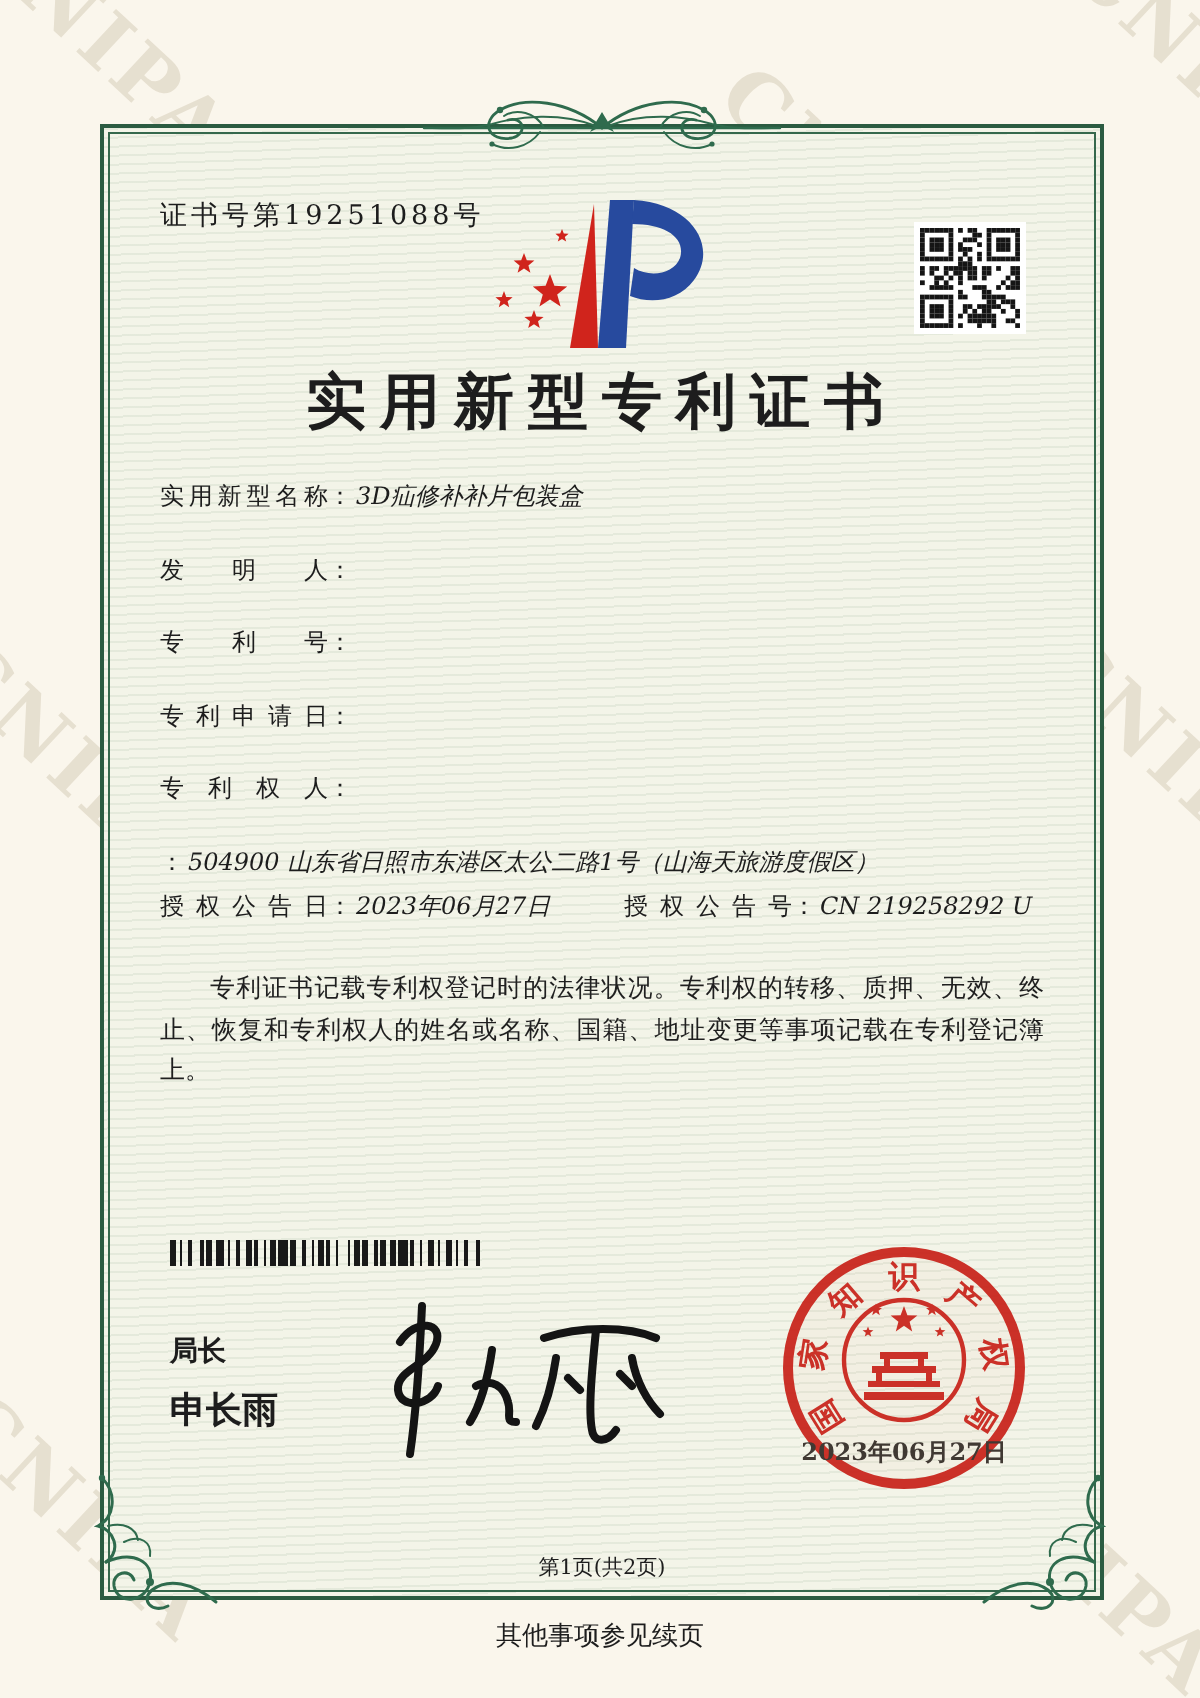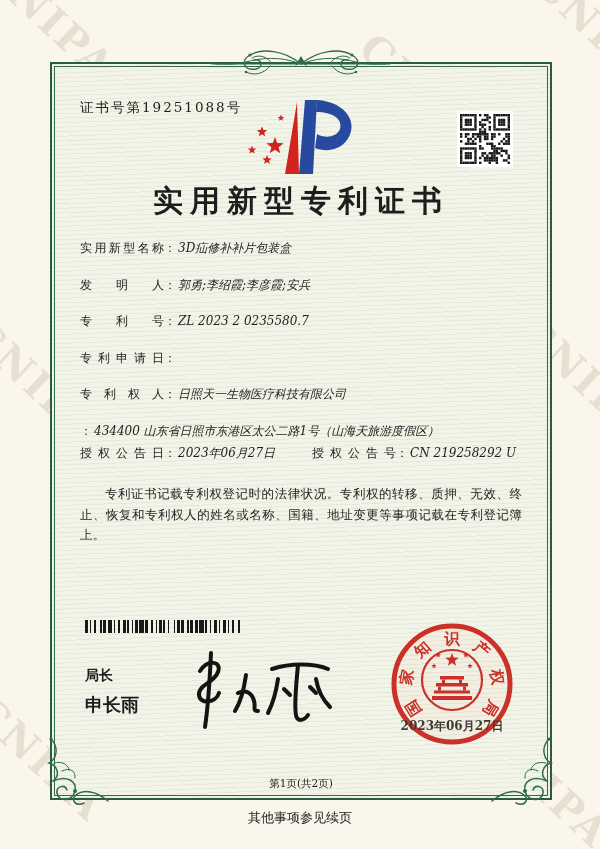--- a/index.html
+++ b/index.html
@@ -358,39 +358,36 @@
 
 <div class="fields">
   <div class="frow">
     <span class="flabel">实用新型名称</span>
       <span class="fsep">：</span>
       <span class="fvalue">3D疝修补补片包装盒</span>
   </div>
   <div class="frow">
     <span class="flabel">发明人</span>
       <span class="fsep">：</span>
-      <span class="fvalue">郭勇;李绍霞;李彦霞;安兵</span>
   </div>
   <div class="frow">
     <span class="flabel">专利号</span>
       <span class="fsep">：</span>
-      <span class="fvalue">ZL 2023 2 0235580.7</span>
   </div>
   <div class="frow">
     <span class="flabel">专利申请日</span>
       <span class="fsep">：</span>
   </div>
   <div class="frow">
     <span class="flabel">专利权人</span>
       <span class="fsep">：</span>
-      <span class="fvalue">日照天一生物医疗科技有限公司</span>
   </div>
   <div class="frow addr">
       <span class="fsep">：</span>
-      <span class="fvalue">434400 山东省日照市东港区太公二路1号（山海天旅游度假区）</span>
+      <span class="fvalue">504900 山东省日照市东港区太公二路1号（山海天旅游度假区）</span>
   </div>
   <div class="frow">
     <span class="pair1">
       <span class="flabel">授权公告日</span>
         <span class="fsep">：</span>
         <span class="fvalue">2023年06月27日</span>
     </span>
     <span class="pair2">
       <span class="flabel">授权公告号</span>
         <span class="fsep">：</span>

